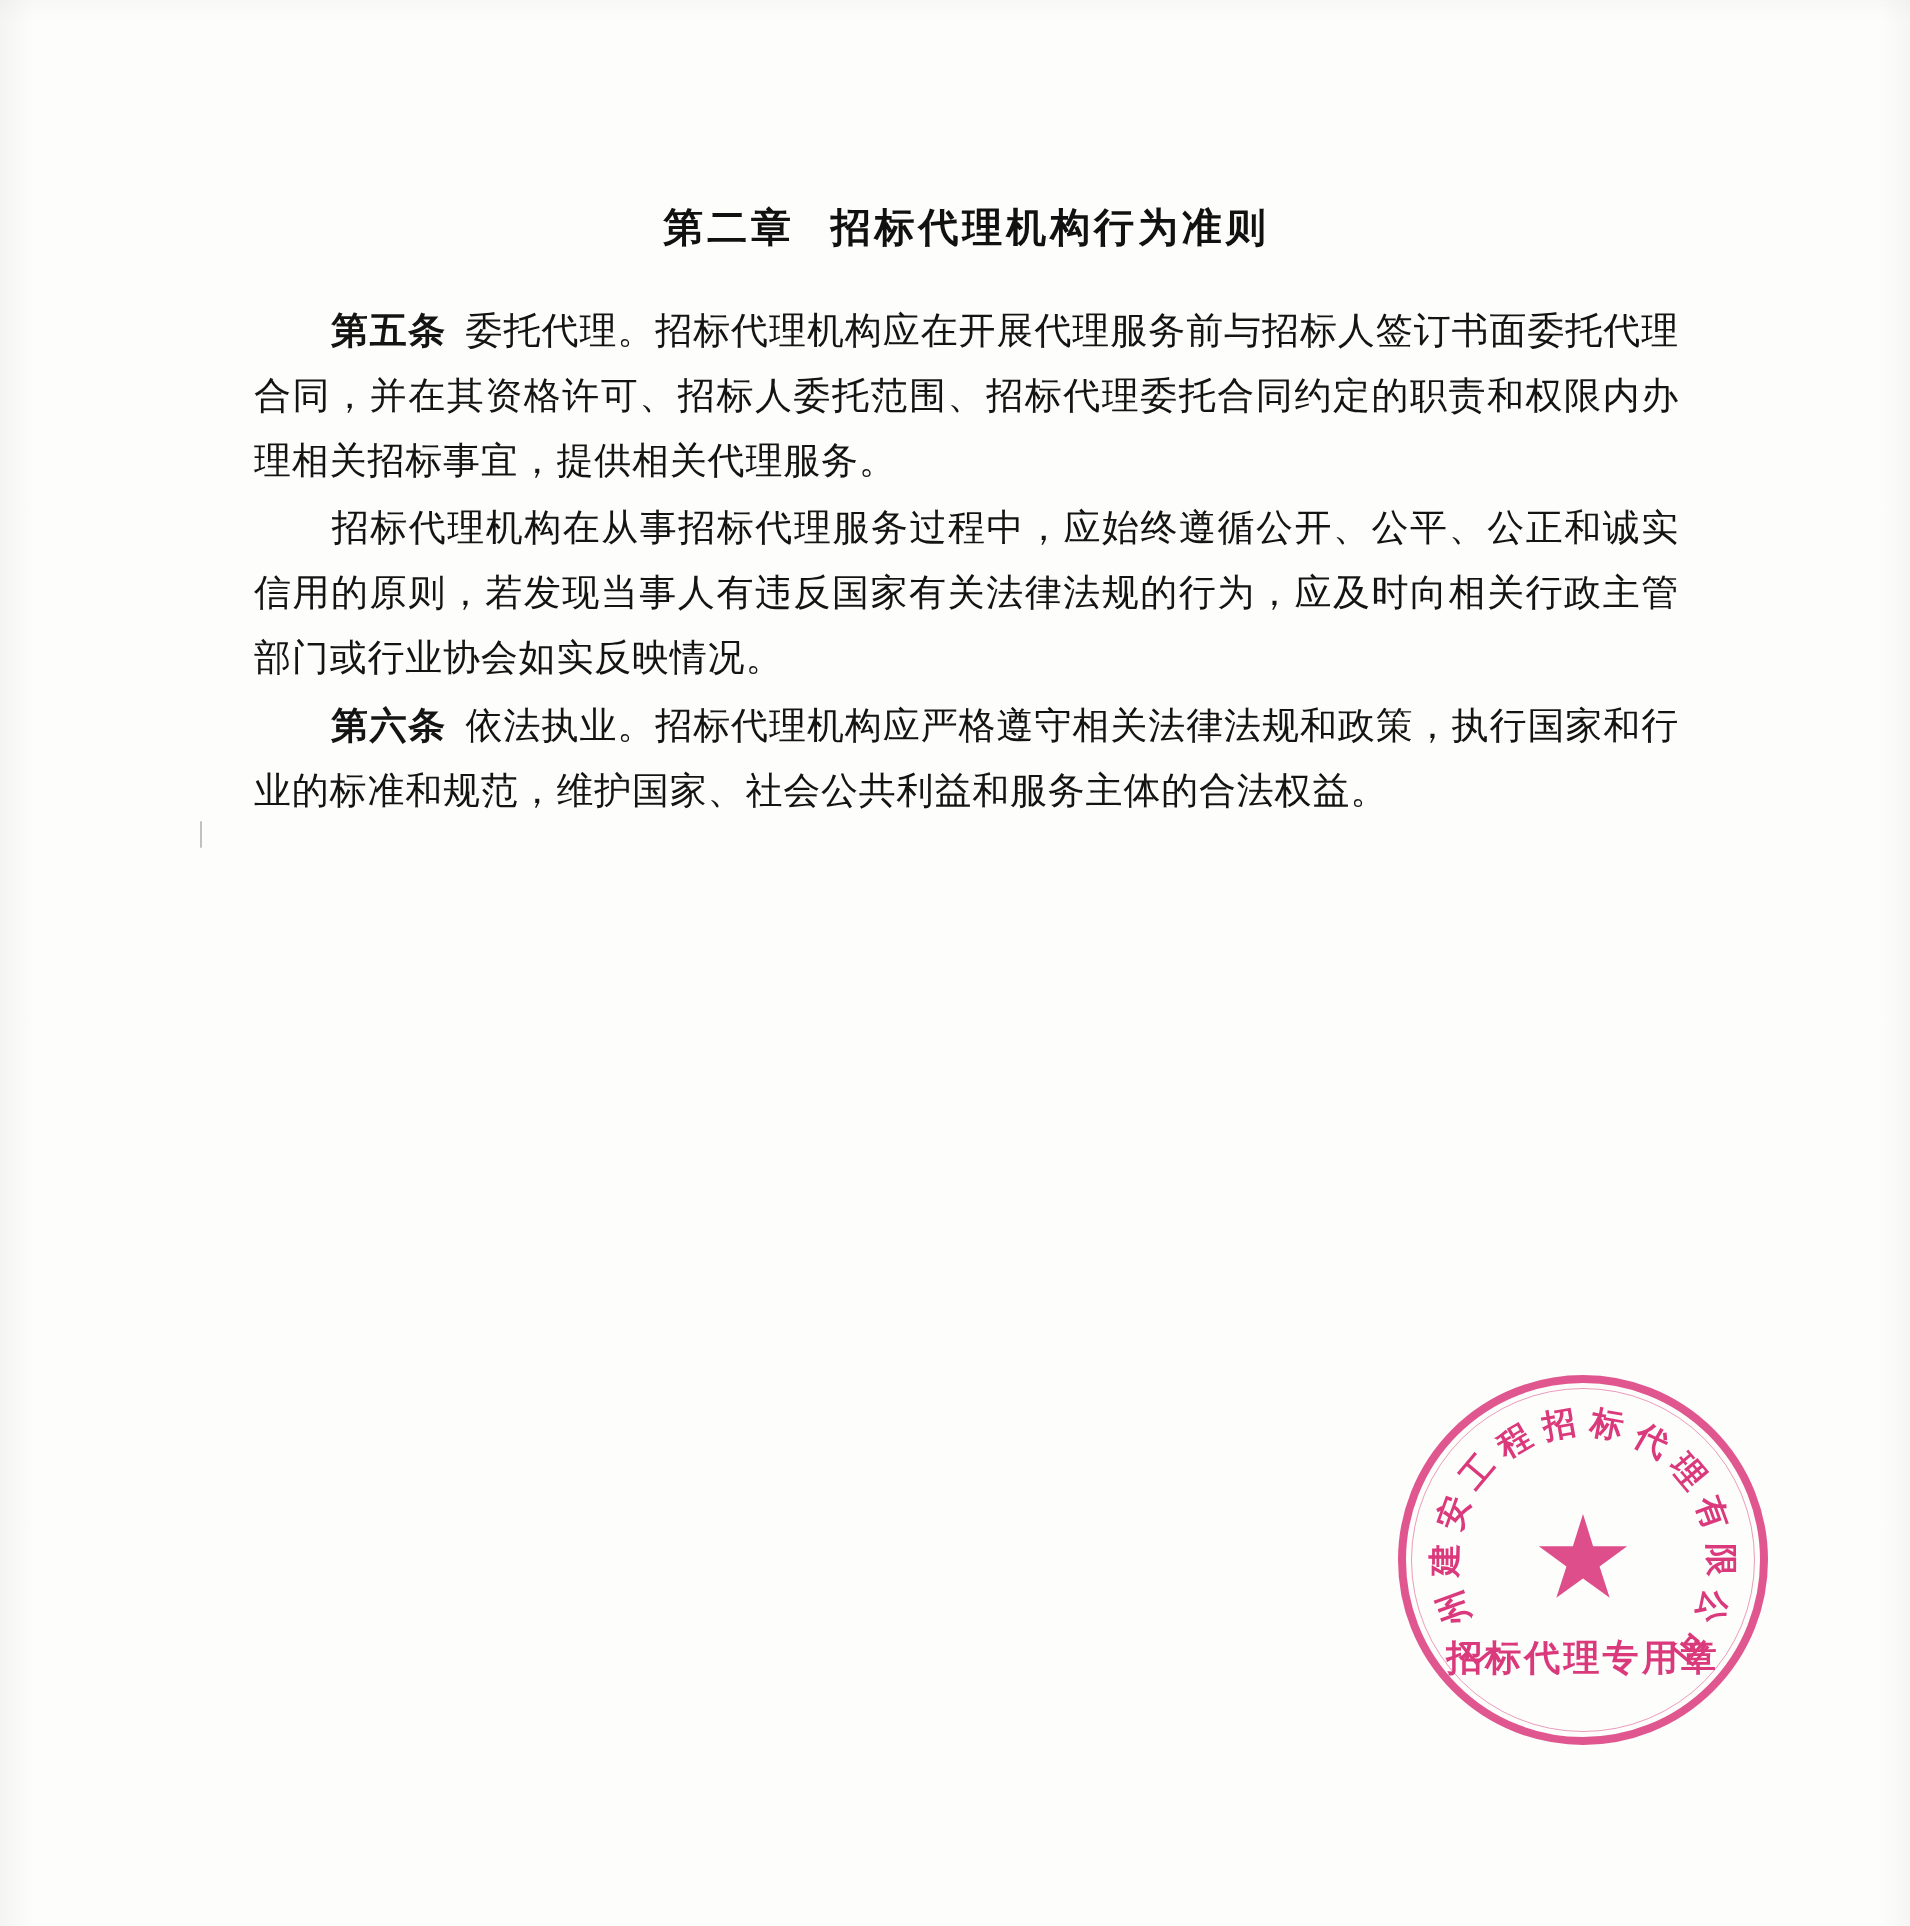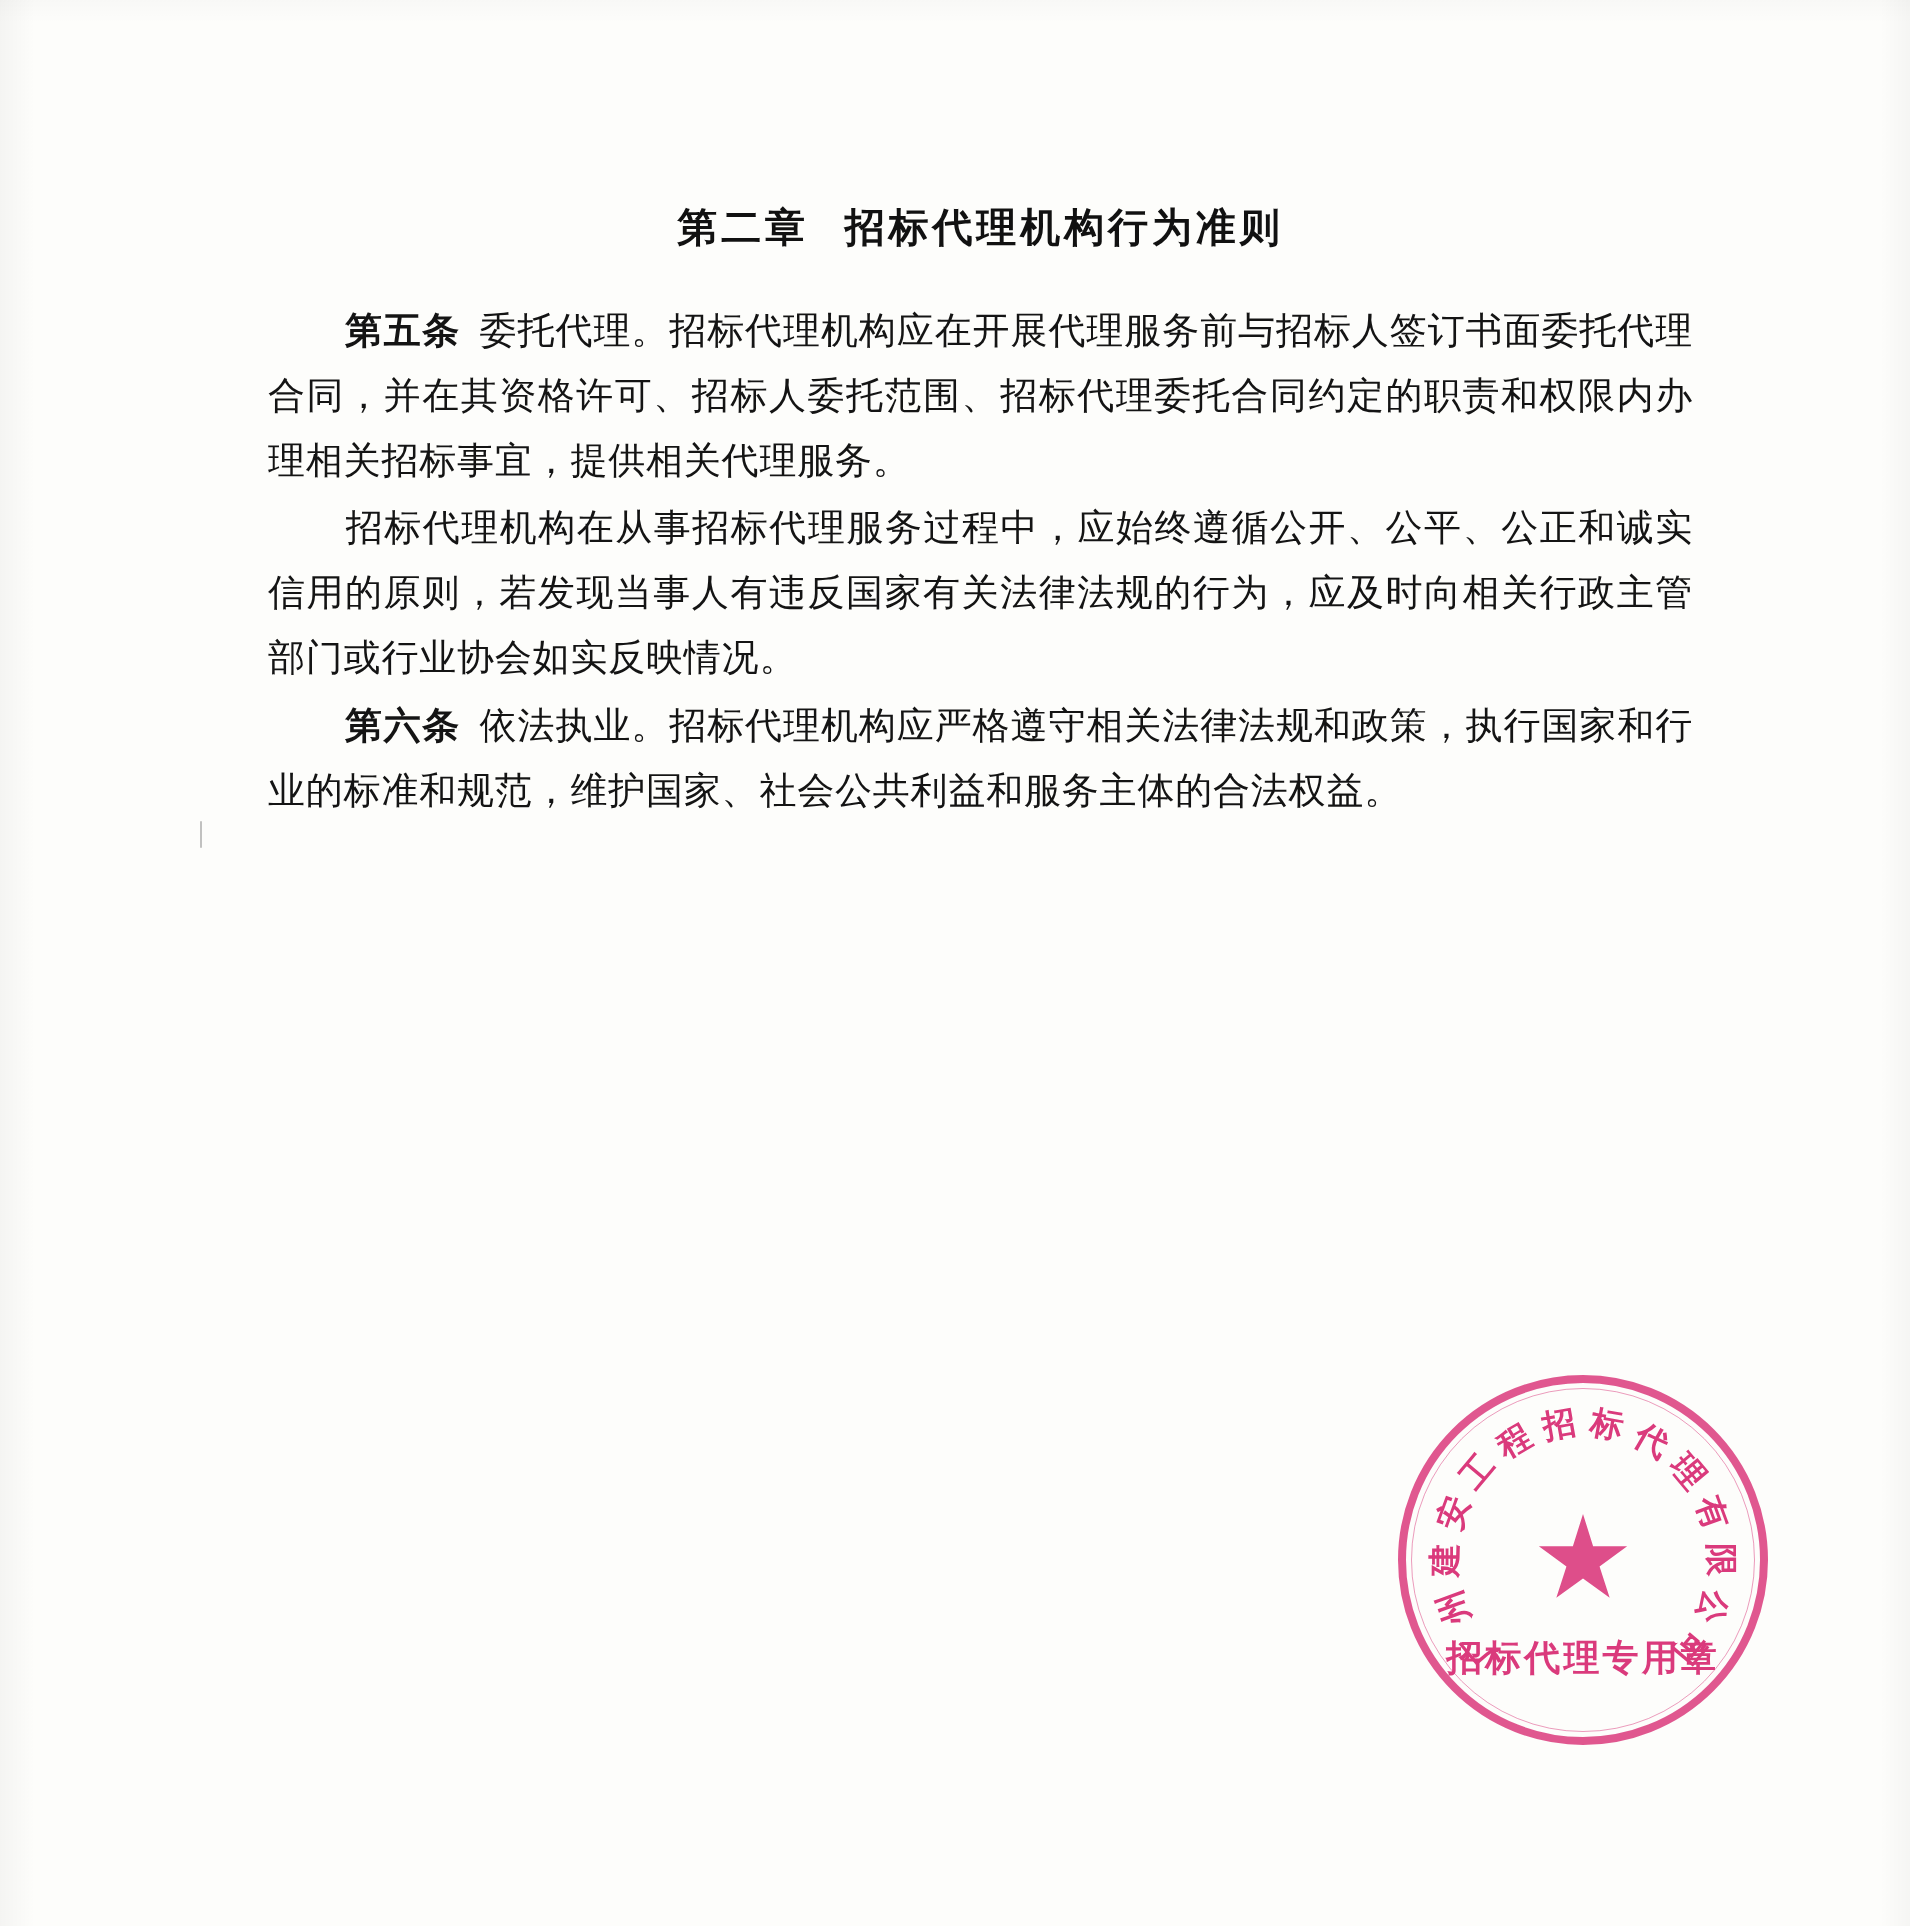--- a/index.html
+++ b/index.html
@@ -22,21 +22,21 @@
     position: absolute;
     inset: 0;
     background:
       linear-gradient(90deg, rgba(0,0,0,0.035) 0px, rgba(0,0,0,0.0) 35px),
       linear-gradient(270deg, rgba(0,0,0,0.03) 0px, rgba(0,0,0,0.0) 31px),
       linear-gradient(180deg, rgba(0,0,0,0.02) 0px, rgba(0,0,0,0.0) 23px);
     pointer-events: none;
   }
   .content {
     position: absolute;
-    left: 268px;
+    left: 254px;
     top: 200px;
     width: 1425px;
   }
   .doc-title {
     text-align: center;
     font-family: "DejaVu Sans", sans-serif;
     font-weight: bold;
     font-size: 40px;
     letter-spacing: 3.9px;
     color: #111;

